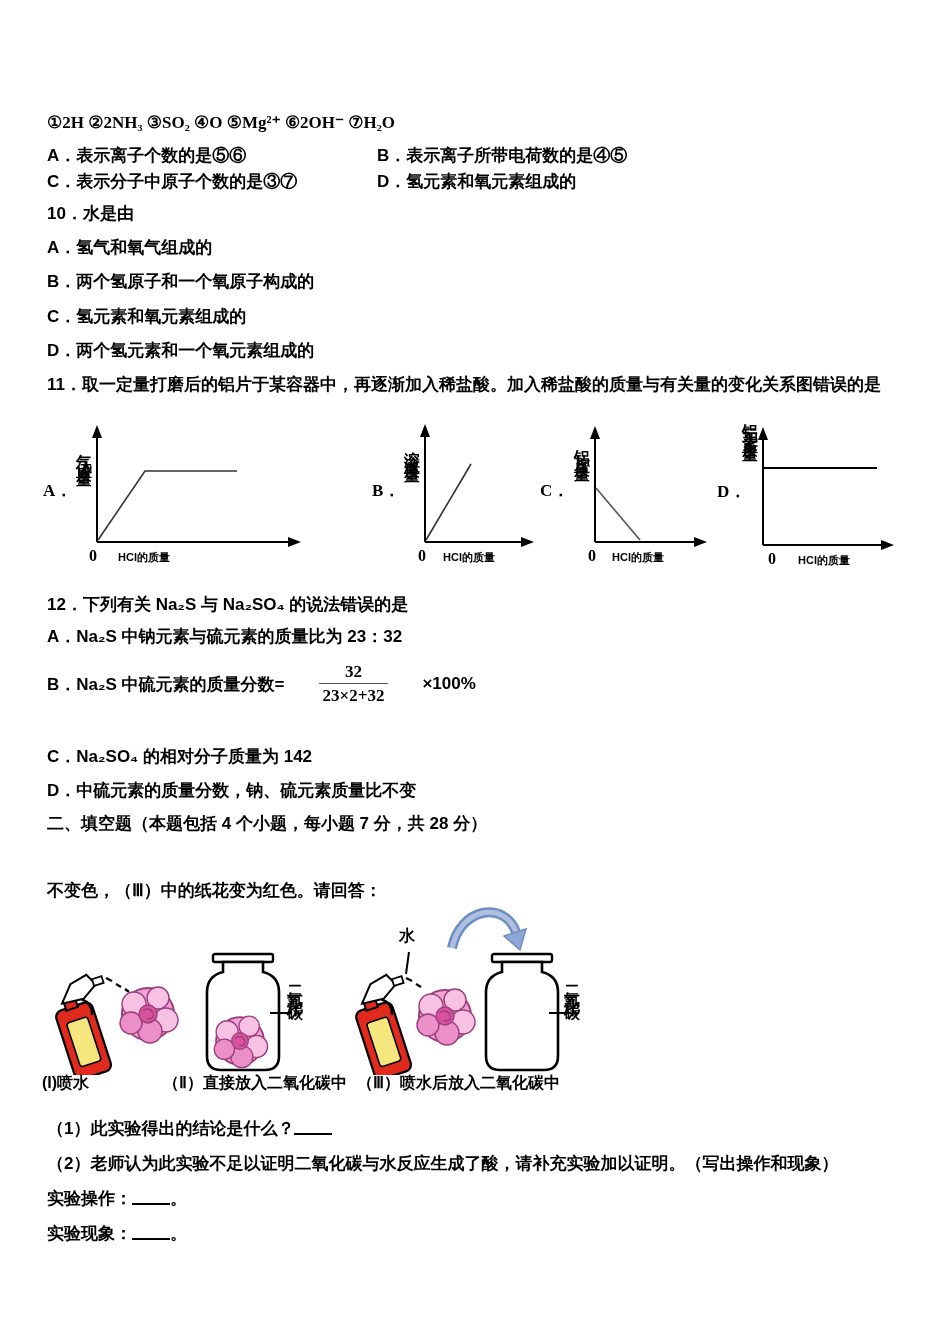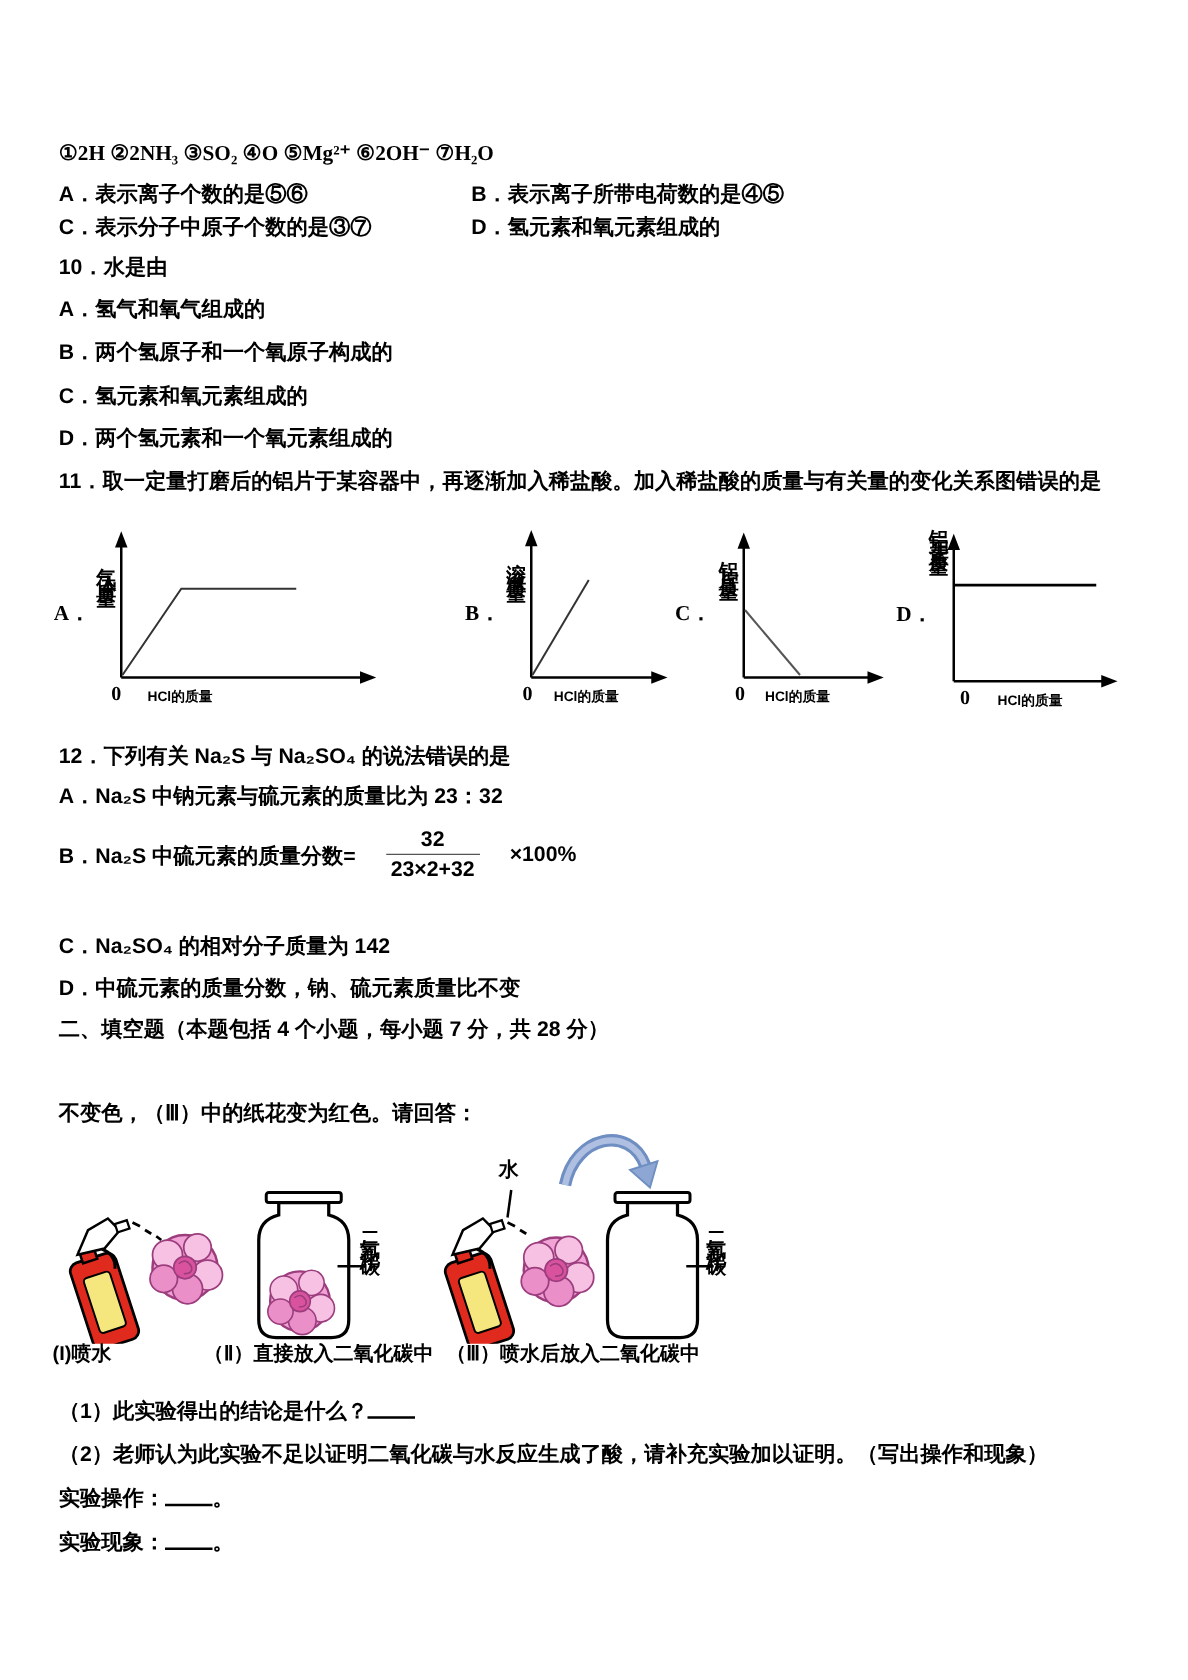--- a/index.html
+++ b/index.html
@@ -11,21 +11,21 @@
   
   .graph{position:absolute;}
   .graph svg{position:absolute;left:0;top:0;}
   .gletter{position:absolute;font-size:17px;font-family:"Liberation Serif",serif;font-weight:bold;}
   .vtext{position:absolute;writing-mode:vertical-rl;text-orientation:upright;
          font-size:16px;letter-spacing:6px;line-height:1;white-space:nowrap;}
   .gzero{position:absolute;font-size:16px;font-family:"Liberation Serif",serif;}
   .gx{position:absolute;font-size:11px;white-space:nowrap;}
   
   .frac-row{position:absolute;left:47px;top:661px;display:flex;align-items:center;font-size:17px;gap:12px;}
-  .frac{display:inline-block;text-align:center;font-family:Liberation Sans, sans-serif;margin:0 12px;}
+  .frac{display:inline-block;text-align:center;font-family:Liberation Serif, serif;margin:0 22px;}
   .frac .num{padding:0 6px;font-size:17px;line-height:22px;}
   .frac .den{border-top:1.6px solid #555;padding:1px 4px 0 4px;font-size:17px;line-height:22px;}
   
   .figure-svg{position:absolute;left:40px;top:898px;}
   .fig-vlabel{position:absolute;writing-mode:vertical-rl;text-orientation:upright;
               font-size:16px;letter-spacing:6px;line-height:1;}
   .fig-caption{position:absolute;font-size:16px;white-space:nowrap;}
   .water-label{position:absolute;font-size:16px;}
   .blank{display:inline-block;width:38px;height:3px;border-bottom:2px solid #000;vertical-align:-1px;}
 </style>

